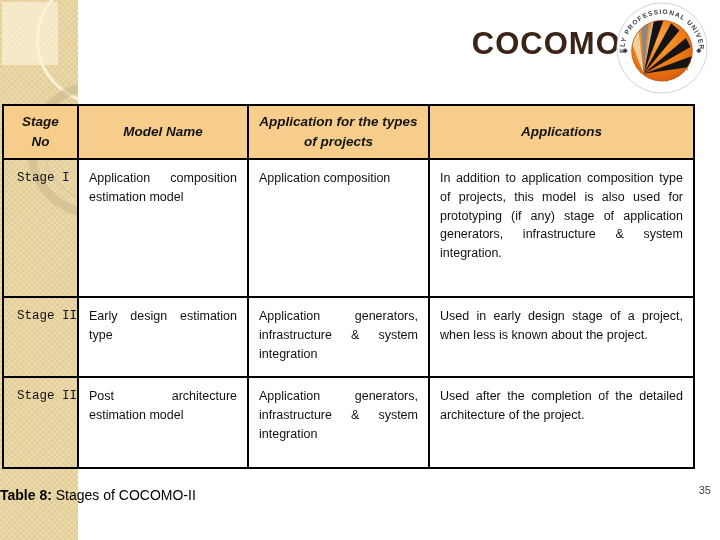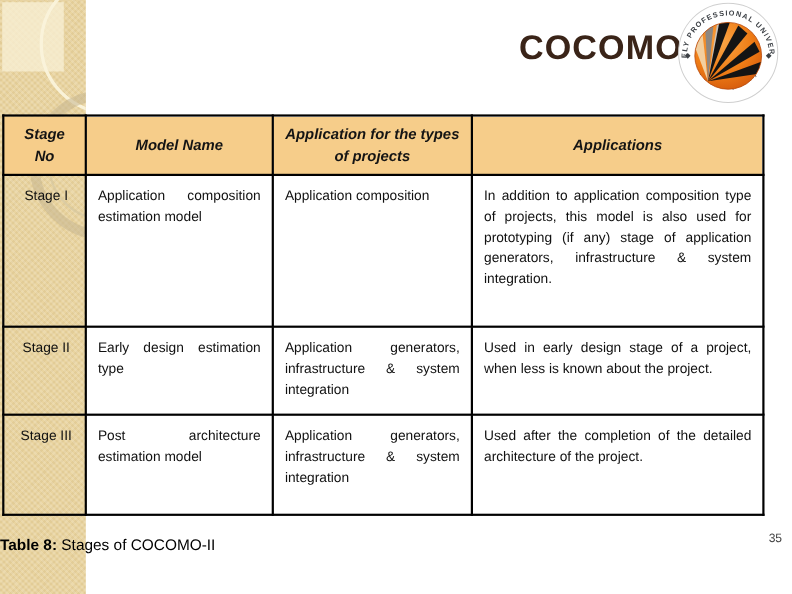--- a/index.html
+++ b/index.html
@@ -86,20 +86,21 @@
     background: #ffffff;
     font-size: 12.5px; line-height: 1.5;
     padding: 9px 10px 6px 10px;
     text-align: justify;
   }
   .tbl td.stage-cell {
     background: transparent;
     text-align: center;
     padding-left: 13px;
     white-space: nowrap;
+    font-family: Liberation Mono, monospace;
   }
   .col1 { width: 75px; }
   .col2 { width: 170px; }
   .col3 { width: 181px; }
   .col4 { width: 265px; }
   .row-header { height: 54px; }
   .row-1 { height: 138px; }
   .row-2 { height: 80px; }
   .row-3 { height: 91px; }
 

